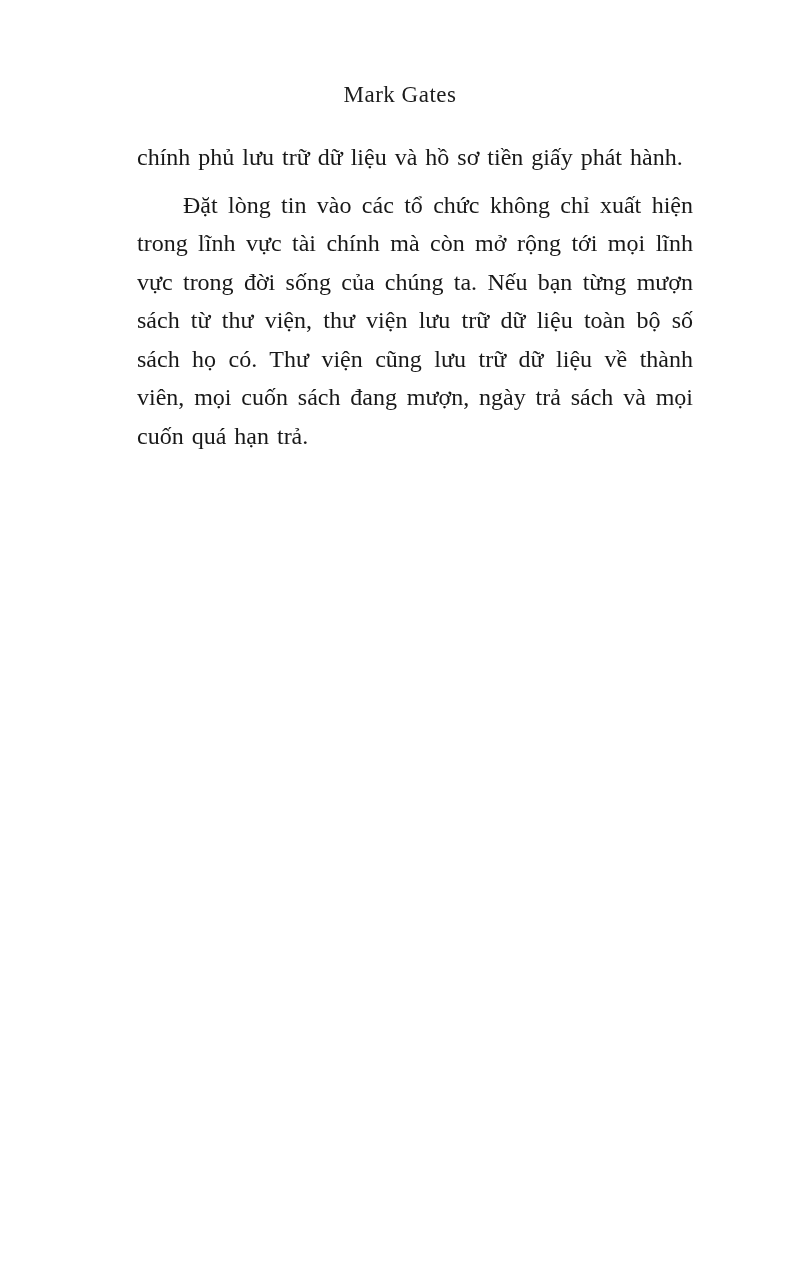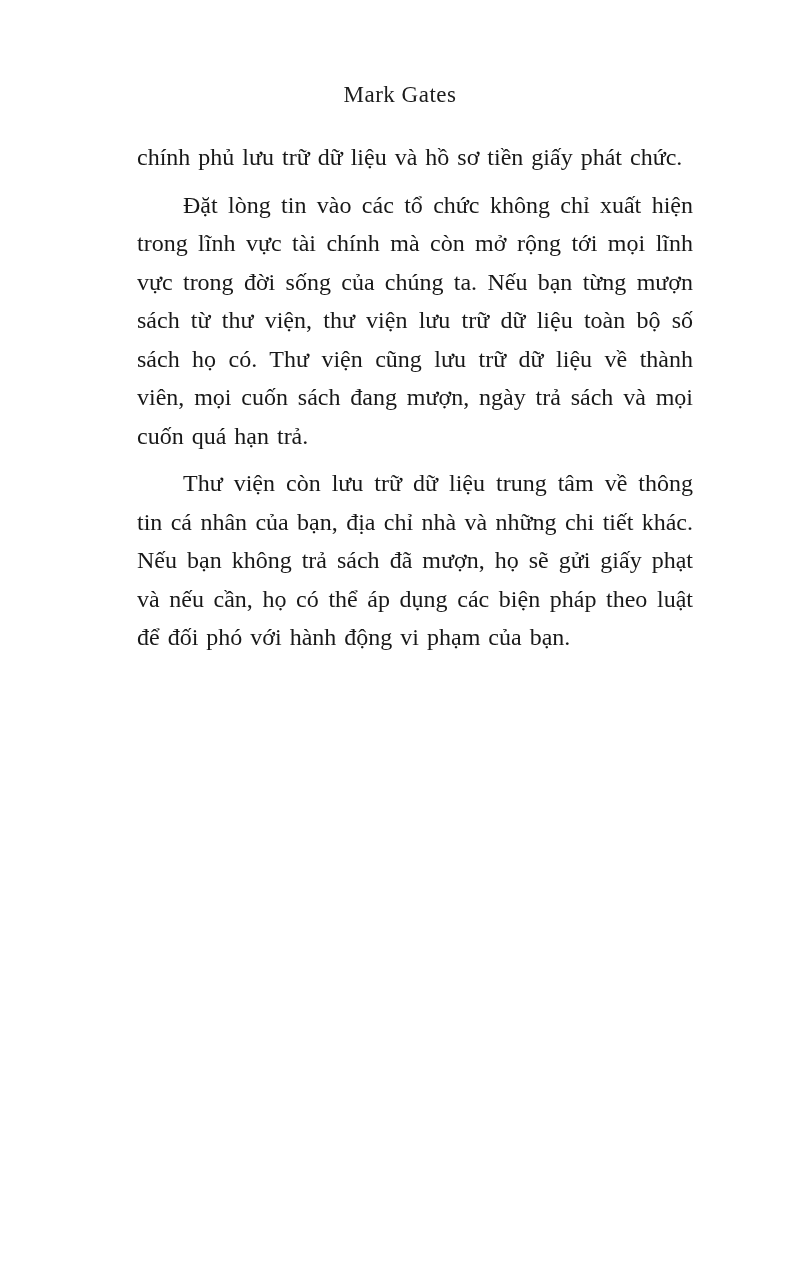--- a/index.html
+++ b/index.html
@@ -63,19 +63,18 @@
   }
 </style>
 </head>
 <body>
 
 <div class="page">
 
   <div class="running-header">Mark Gates</div>
 
   <div class="body-text">
-    <p class="no-indent">chính phủ lưu trữ dữ liệu và hồ sơ tiền giấy phát chức.</p>
+    <p class="no-indent">chính phủ lưu trữ dữ liệu và hồ sơ tiền giấy phát hành.</p>
     <p>Đặt lòng tin vào các tổ chức không chỉ xuất hiện trong lĩnh vực tài chính mà còn mở rộng tới mọi lĩnh vực trong đời sống của chúng ta. Nếu bạn từng mượn sách từ thư viện, thư viện lưu trữ dữ liệu toàn bộ số sách họ có. Thư viện cũng lưu trữ dữ liệu về thành viên, mọi cuốn sách đang mượn, ngày trả sách và mọi cuốn quá hạn trả.</p>
-    <p>Thư viện còn lưu trữ dữ liệu trung tâm về thông tin cá nhân của bạn, địa chỉ nhà và những chi tiết khác. Nếu bạn không trả sách đã mượn, họ sẽ gửi giấy phạt và nếu cần, họ có thể áp dụng các biện pháp theo luật để đối phó với hành động vi phạm của bạn.</p>
   </div>
 
 
 </div>
 
 </body></html>

